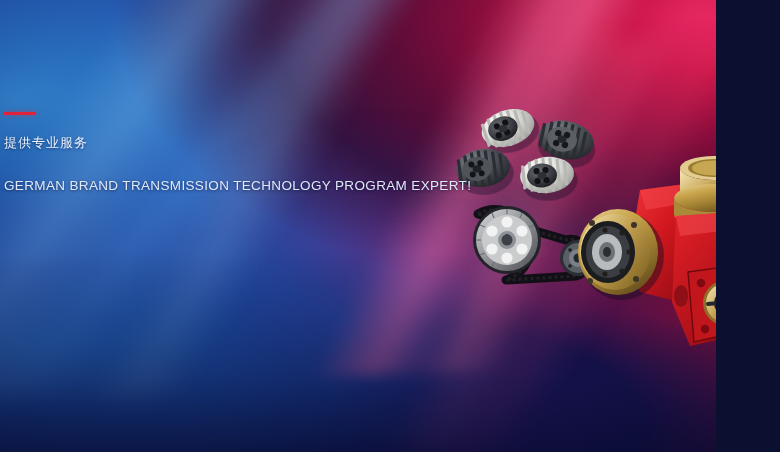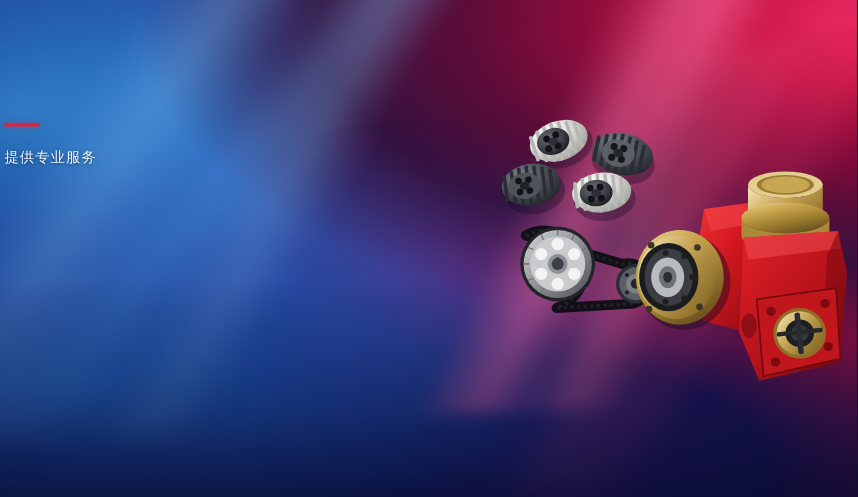--- a/index.html
+++ b/index.html
@@ -2,21 +2,21 @@
 <html><head>
 <meta charset="utf-8">
 <style>
   * { margin:0; padding:0; box-sizing:border-box; }
   html, body {
     width:780px; height:452px; overflow:hidden;
     background:#0b1030;
     font-family:"Liberation Sans","DejaVu Sans",sans-serif;
   }
   .banner {
-    position:relative; width:779px; height:452px; overflow:hidden;
+    position:relative; width:716px; height:452px; overflow:hidden;
   }
 
   
   .bg-base {
     position:absolute; inset:0;
     background:
       radial-gradient(120% 95% at 100% 4%,  #e8245c 0%, #c41243 13%, #8e0d3c 26%, #5d0c38 38%, #33123f 52%, rgba(40,20,70,0) 70%),
       radial-gradient(95% 80% at 86% 30%, rgba(200,20,70,0.55) 0%, rgba(120,12,55,0.30) 35%, rgba(60,15,60,0) 65%),
       radial-gradient(90% 75% at 2% 22%,  #3e9ae4 0%, #2f7fd0 16%, #2a63bb 32%, #2450a8 50%, rgba(28,60,150,0) 72%),
       radial-gradient(85% 70% at 6% 78%,  #1f69c2 0%, #1b55ad 25%, #163f92 50%, rgba(18,44,120,0) 75%),
@@ -355,16 +355,17 @@
 
         <ellipse cx="681" cy="296" rx="7" ry="11" fill="#8e1016"></ellipse>
       </g>
     </svg>
   </div>
 
   <div class="copy">
     <div class="accent-rule"></div>
     <div class="eyebrow">提供专业服务</div>
     <div class="sub-en">
+      <div>GERMAN BRAND TRANSMISSION TECHNOLOGY PROGRAM EXPERT!</div>
     </div>
   </div>
 
 </div>
 
 </body></html>

